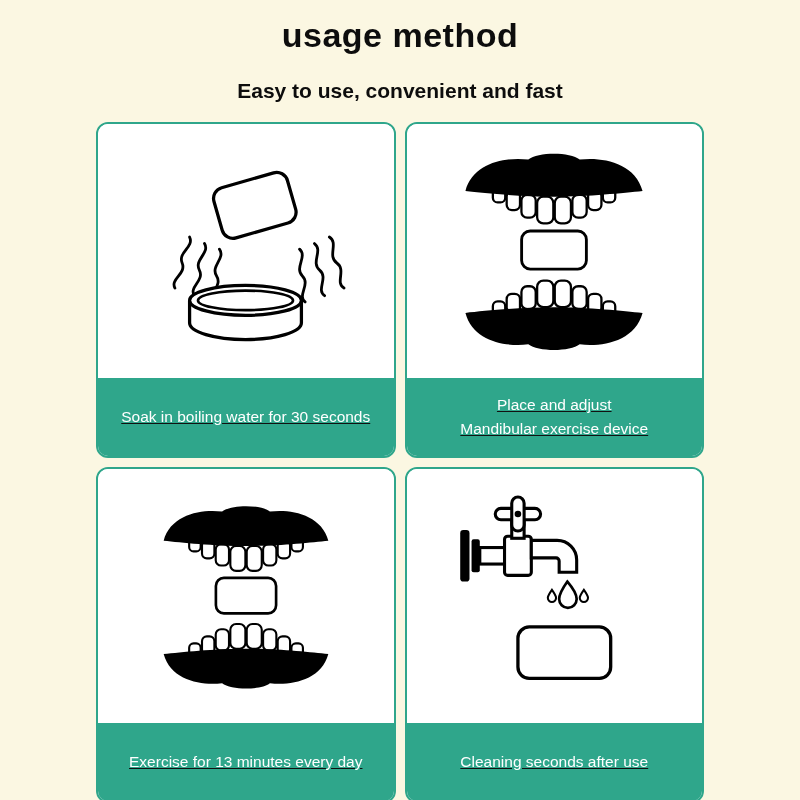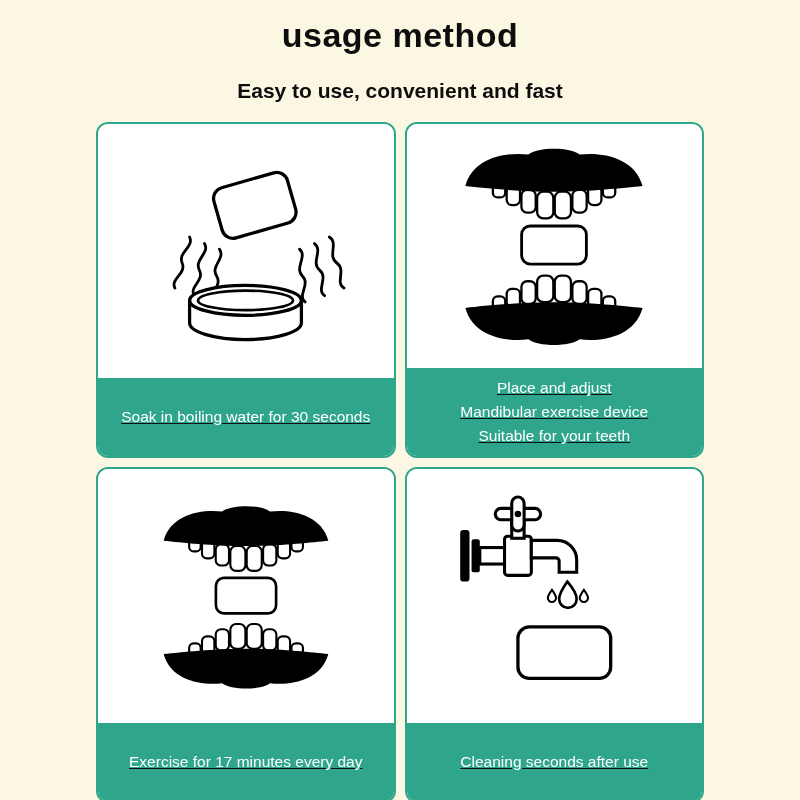--- a/index.html
+++ b/index.html
@@ -104,21 +104,20 @@
           </g>
           <path d="M12,46 C20,16 55,10 78,13 C88,5 122,5 132,13 C155,10 190,16 198,46 C178,48 142,52 105,52 C68,52 32,48 12,46 Z" fill="#000"></path>
         </g>
         <rect class="line-art" x="71" y="88" width="68" height="40" rx="9" stroke-width="3"></rect>
         <use href="#d1" transform="translate(0,220) scale(1,-1)"></use>
       </svg>
     </div>
     <div class="card-footer">
       <div>Place and adjust</div>
       <div>Mandibular exercise device</div>
-      <div>Suitable for your teeth</div>
     </div>
   </div>
 
   <div class="card">
     <div class="card-body">
       <svg width="186" height="193" viewBox="0 0 210 218">
         <g id="d2">
           <g fill="#fff" stroke="#000" stroke-width="2.4">
             <rect x="40.8" y="42" width="13" height="16" rx="5"></rect>
             <rect x="55.3" y="46" width="14" height="20" rx="5.5"></rect>
@@ -129,21 +128,21 @@
             <rect x="140.8" y="46" width="14" height="20" rx="5.5"></rect>
             <rect x="156.3" y="42" width="13" height="16" rx="5"></rect>
           </g>
           <path d="M12,46 C20,16 55,10 78,13 C88,5 122,5 132,13 C155,10 190,16 198,46 C178,48 142,52 105,52 C68,52 32,48 12,46 Z" fill="#000"></path>
         </g>
         <rect class="line-art" x="71" y="88" width="68" height="40" rx="9" stroke-width="3"></rect>
         <use href="#d2" transform="translate(0,220) scale(1,-1)"></use>
       </svg>
     </div>
     <div class="card-footer">
-      <div>Exercise for 17 minutes every day</div>
+      <div>Exercise for 13 minutes every day</div>
     </div>
   </div>
 
   <div class="card">
     <div class="card-body">
       <svg width="196" height="202" viewBox="0 0 190 196">
 
         <rect x="4" y="34" width="9" height="50" rx="3" fill="#000"></rect>
         <rect x="15" y="43" width="8" height="32" rx="2" fill="#000"></rect>
 

